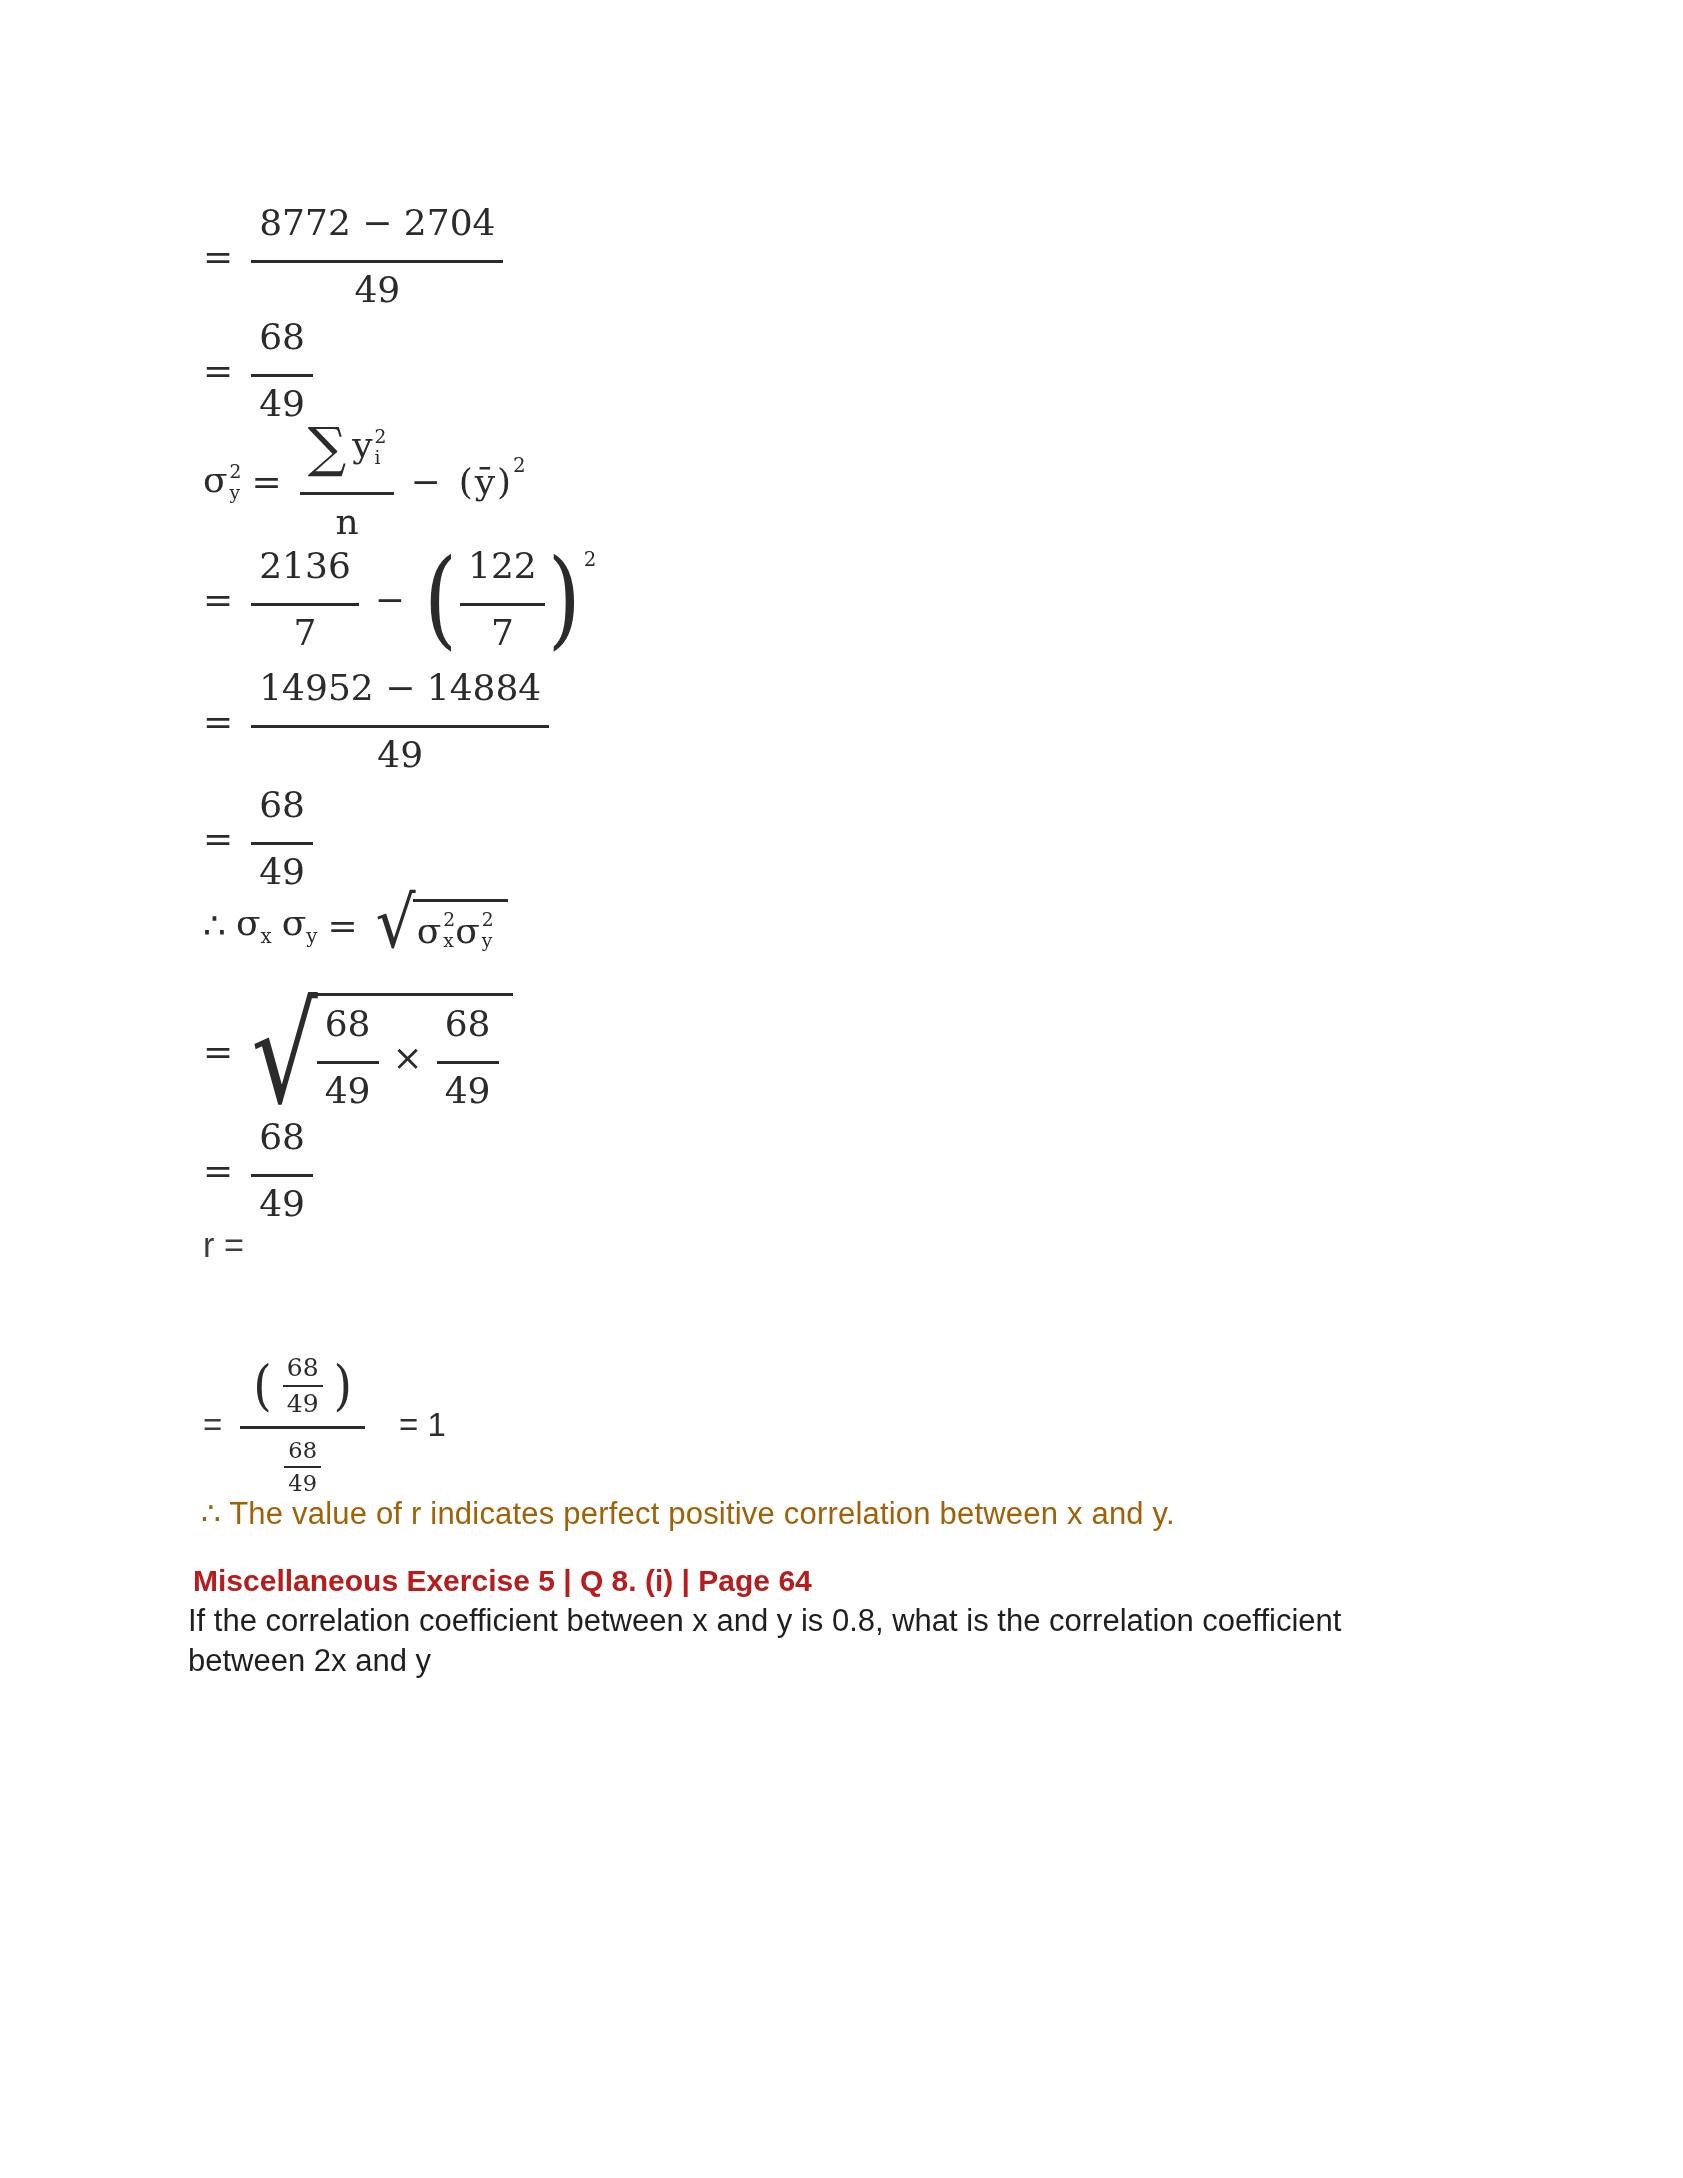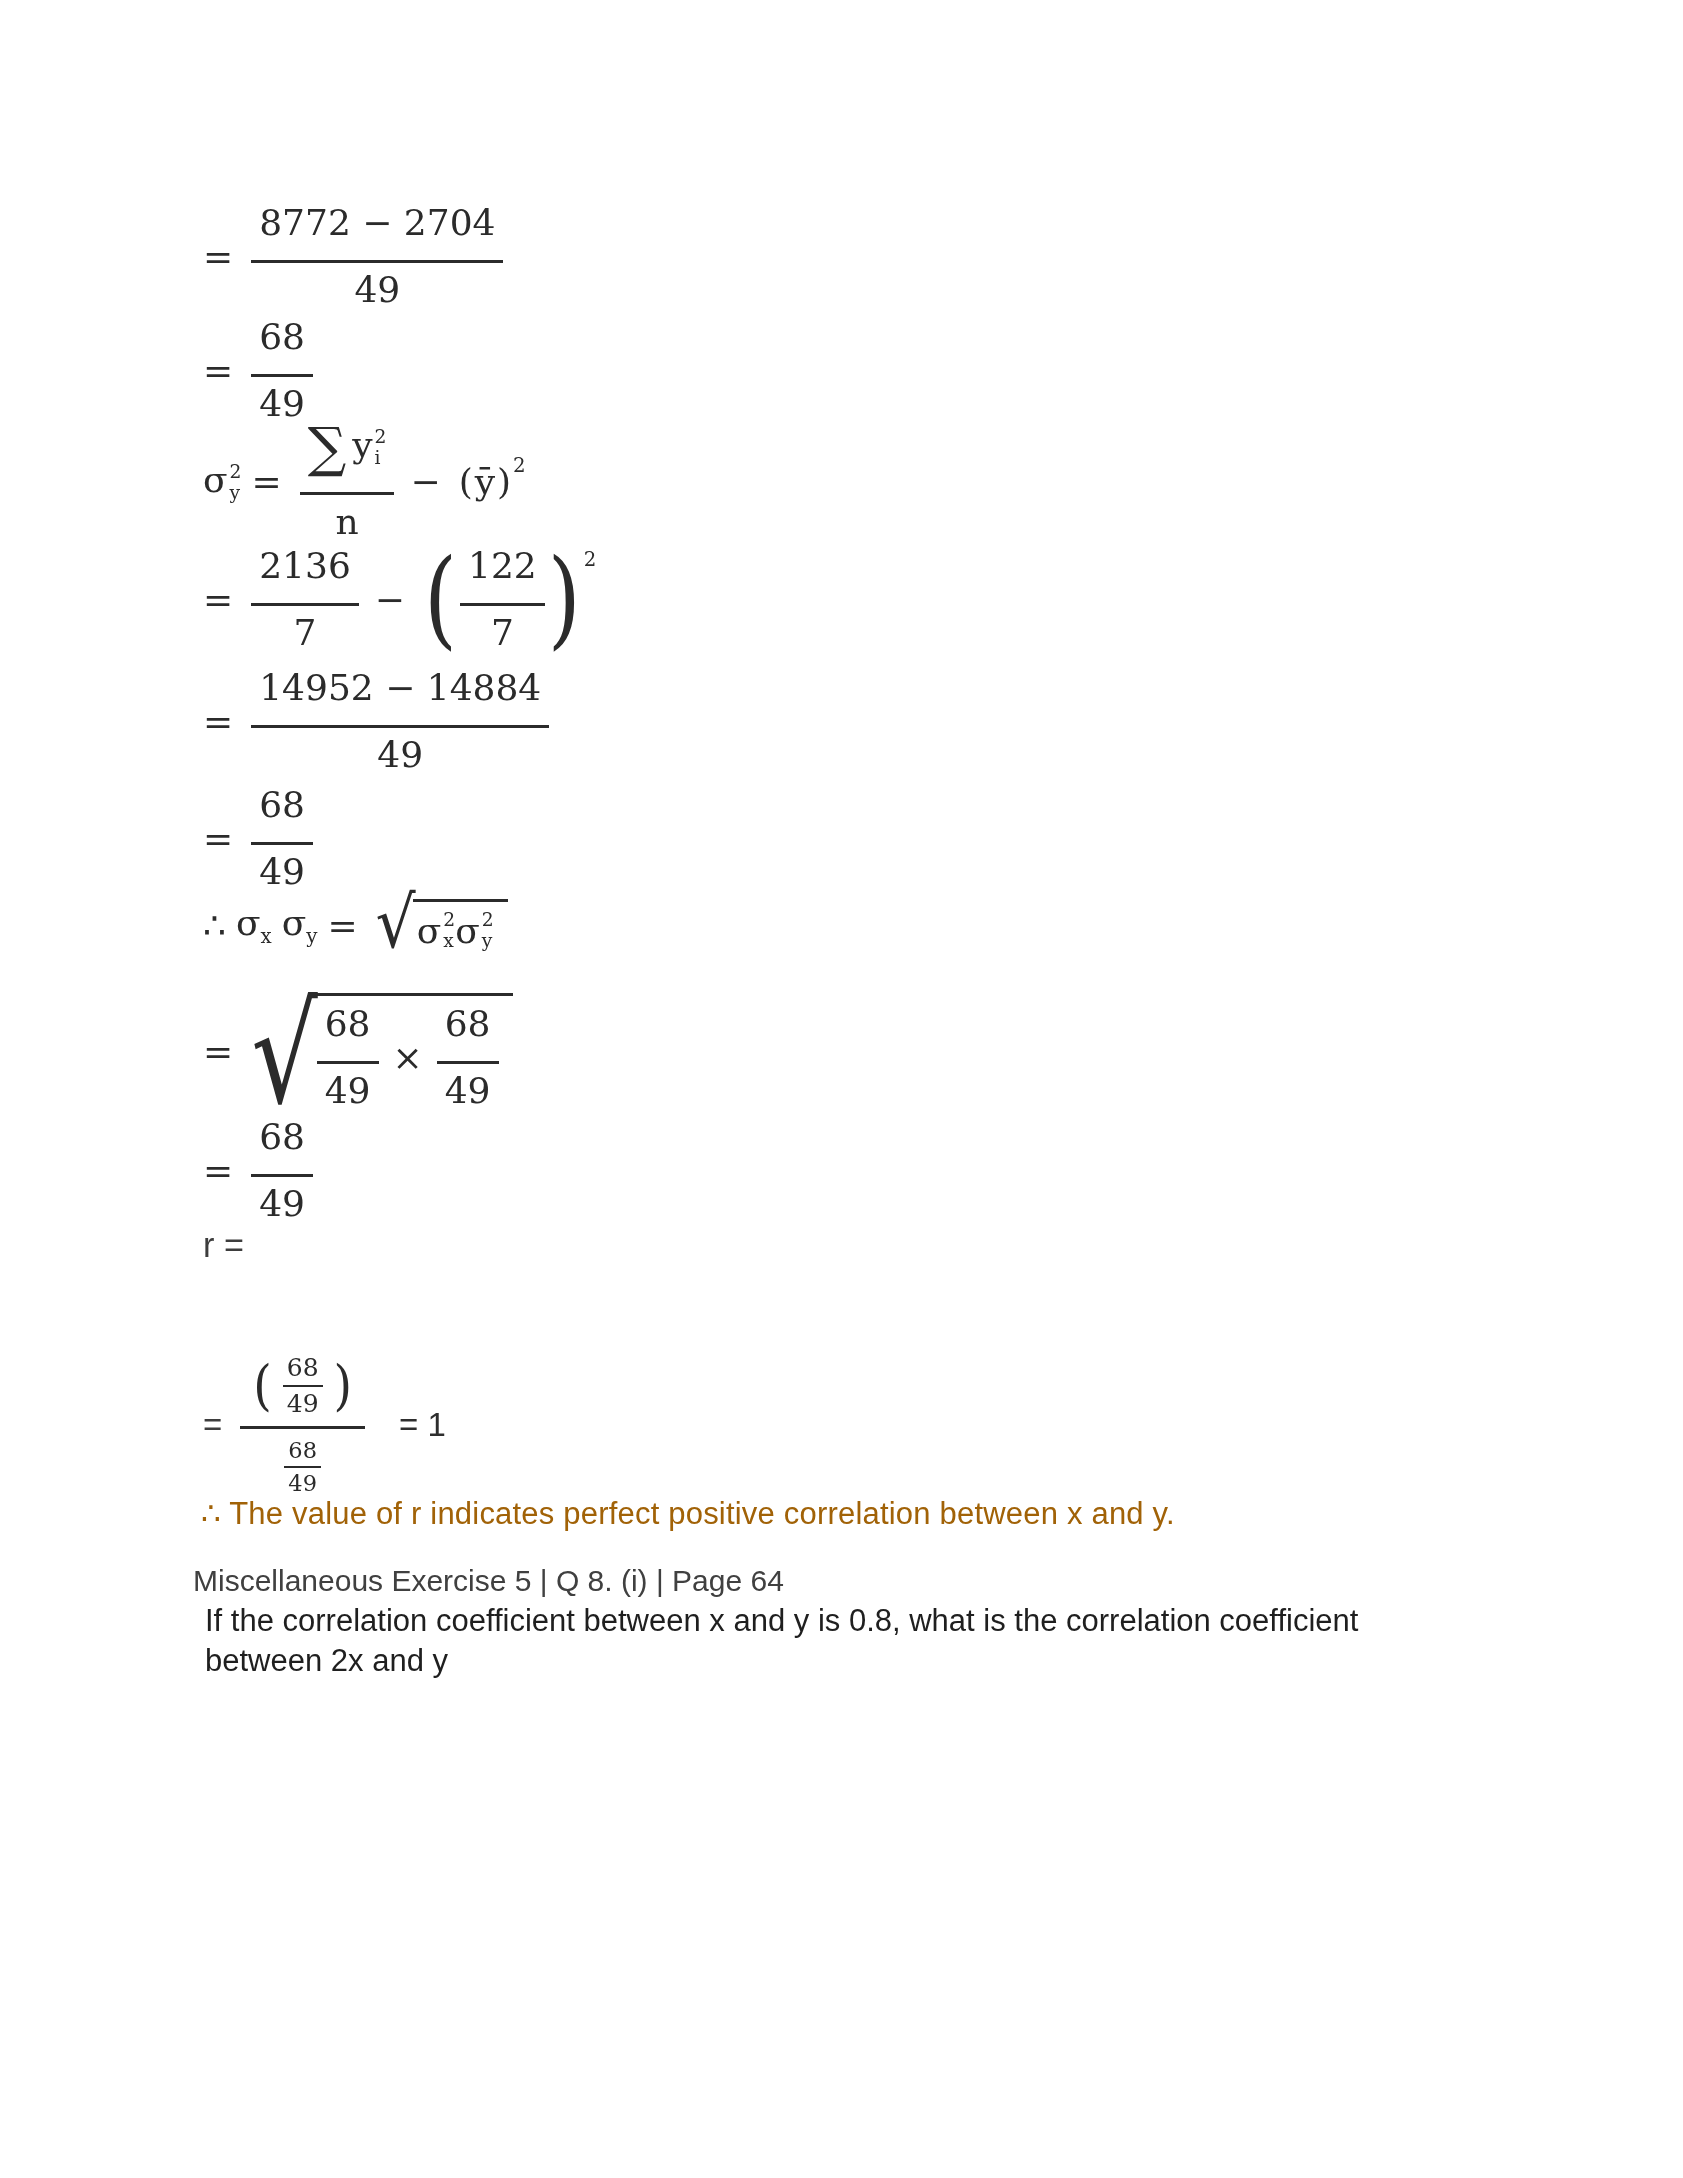--- a/index.html
+++ b/index.html
@@ -66,24 +66,24 @@
   .big-op { font-size:33px; }
   .result { font-size:33px; margin-left:34px; color:#2e2e2e; }
 
   
   .conclusion {
     position:absolute; left:201px; top:1495px;
     font-size:31px; color:#a16207; letter-spacing:0.2px;
   }
   .heading {
     position:absolute; left:193px; top:1564px;
-    font-size:30px; font-weight:normal; color:#404040;
+    font-size:30px; font-weight:bold; color:#b91c1c;
   }
   .question {
-    position:absolute; left:205px; top:1601px;
+    position:absolute; left:188px; top:1601px;
     font-size:31px; color:#1f1f1f; line-height:40px;
   }
 </style>
 </head>
 <body>
 
 <div class="page">
 
   <div class="eq" style="top:203px">
     <span class="op">=</span>

